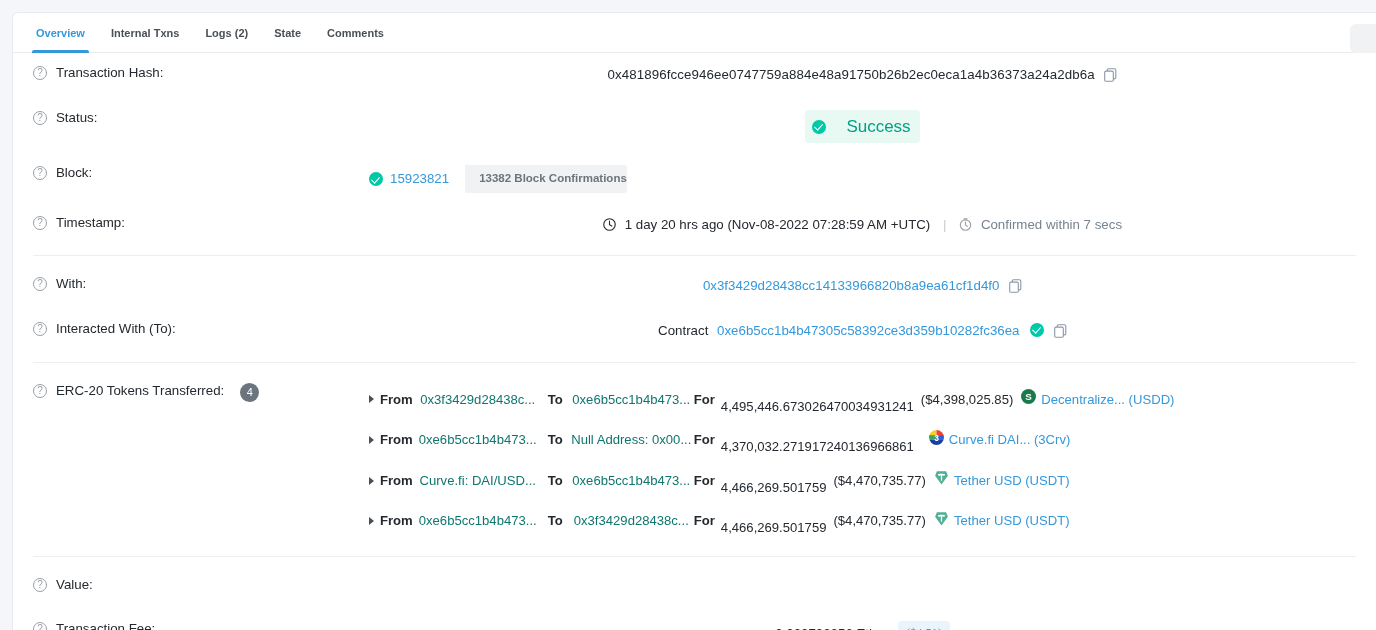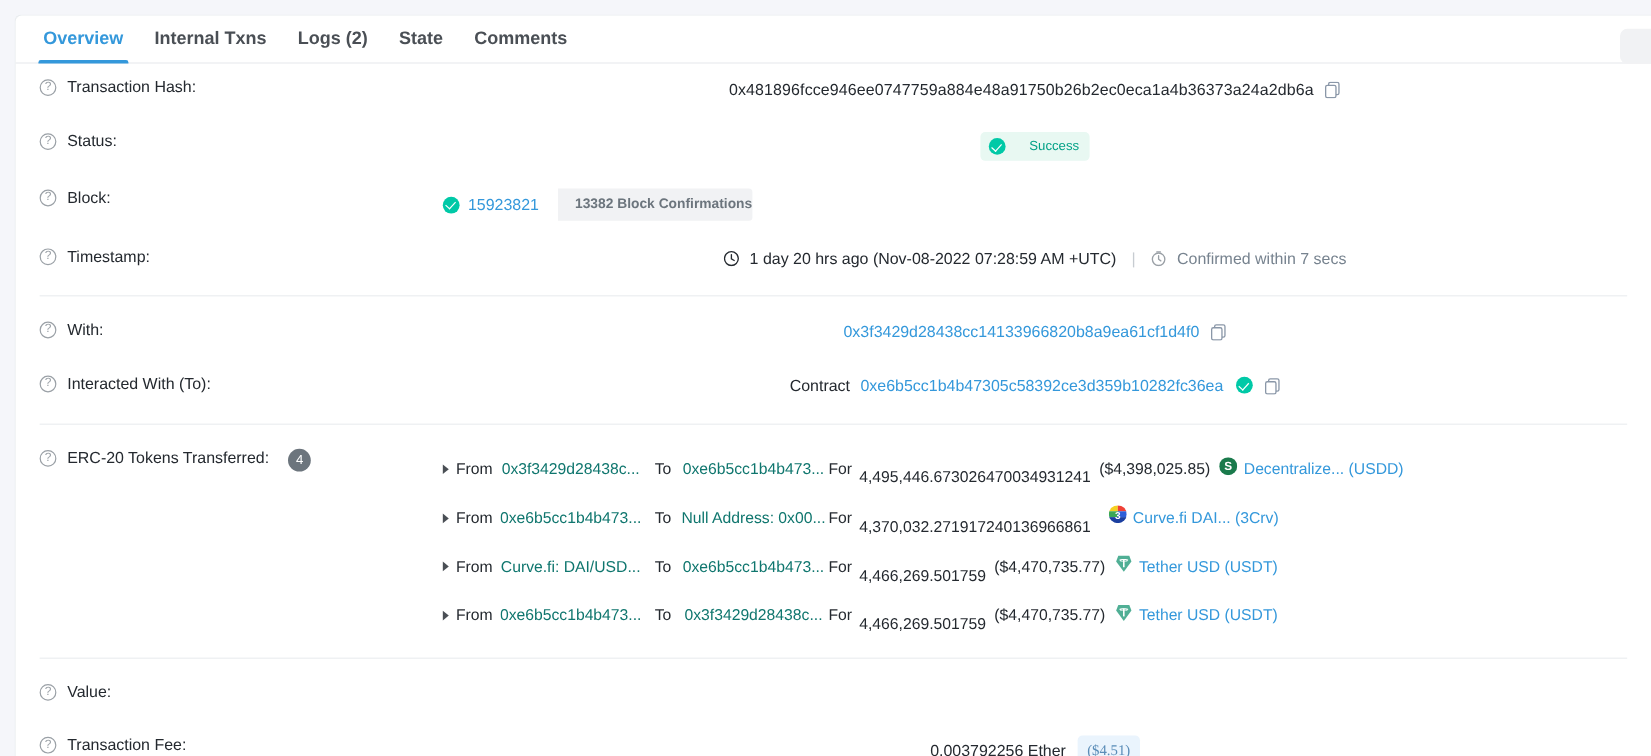--- a/index.html
+++ b/index.html
@@ -28,21 +28,21 @@
     position: relative;
     height: 40px;
     border-bottom: 1px solid #e9ecef;
     padding: 0 10px;
     display: flex;
     align-items: stretch;
   }
   .tab {
     display: flex; align-items: center;
     padding: 0 13px;
-    font-size: 15px;
+    font-size: 11px;
     font-weight: bold;
     color: #4a4f55;
     cursor: pointer;
     position: relative;
     white-space: nowrap;
   }
   .tab.active { color: #3498db; }
   .tab.active::after {
     content: "";
     position: absolute;
@@ -114,21 +114,21 @@
   
   .copy-ico { display: inline-block; vertical-align: -3px; margin-left: 6px; cursor: pointer; }
 
   
   .pill-success {
     display: inline-flex; align-items: center; gap: 20px;
     background: #e8f8f2;
     color: #00a186;
     border-radius: 4px;
     padding: 4px 9px 4px 7px;
-    font-size: 11px;
+    font-size: 17px;
   }
   .chk {
     display: inline-block; width: 14px; height: 14px;
     border-radius: 50%;
     background: #00c9a7;
     position: relative;
     flex: 0 0 14px;
   }
   .chk::after {
     content: "";
@@ -199,21 +199,21 @@
   .tlist { display: flex; flex-direction: column; gap: 7px; }
   .trow { display: flex; align-items: center; font-size: 13.1px; white-space: nowrap; }
   .caret {
     width: 0; height: 0;
     border-style: solid;
     border-width: 4px 0 4px 5px;
     border-color: transparent transparent transparent #4a4f55;
     margin-right: 6px;
     cursor: pointer;
   }
-  .kw { font-weight: normal; color: #24292f; margin-right: 6px; }
+  .kw { font-weight: bold; color: #24292f; margin-right: 6px; }
   .addr { color: #0f766e; cursor: pointer; }
   .addr.a1 { width: 118px; display: inline-block; overflow: hidden; }
   .addr.a2 { width: 125px; display: inline-block; overflow: hidden; }
   .gap { display: inline-block; width: 11px; }
   .amt { color: #24292f; margin-top: 14px; }
   .usd { color: #24292f; margin-left: 7px; }
   .tokname { color: #3498db; cursor: pointer; margin-left: 5px; }
   .tok-ico { display: inline-block; vertical-align: -3px; margin-left: 8px; }
 
   

